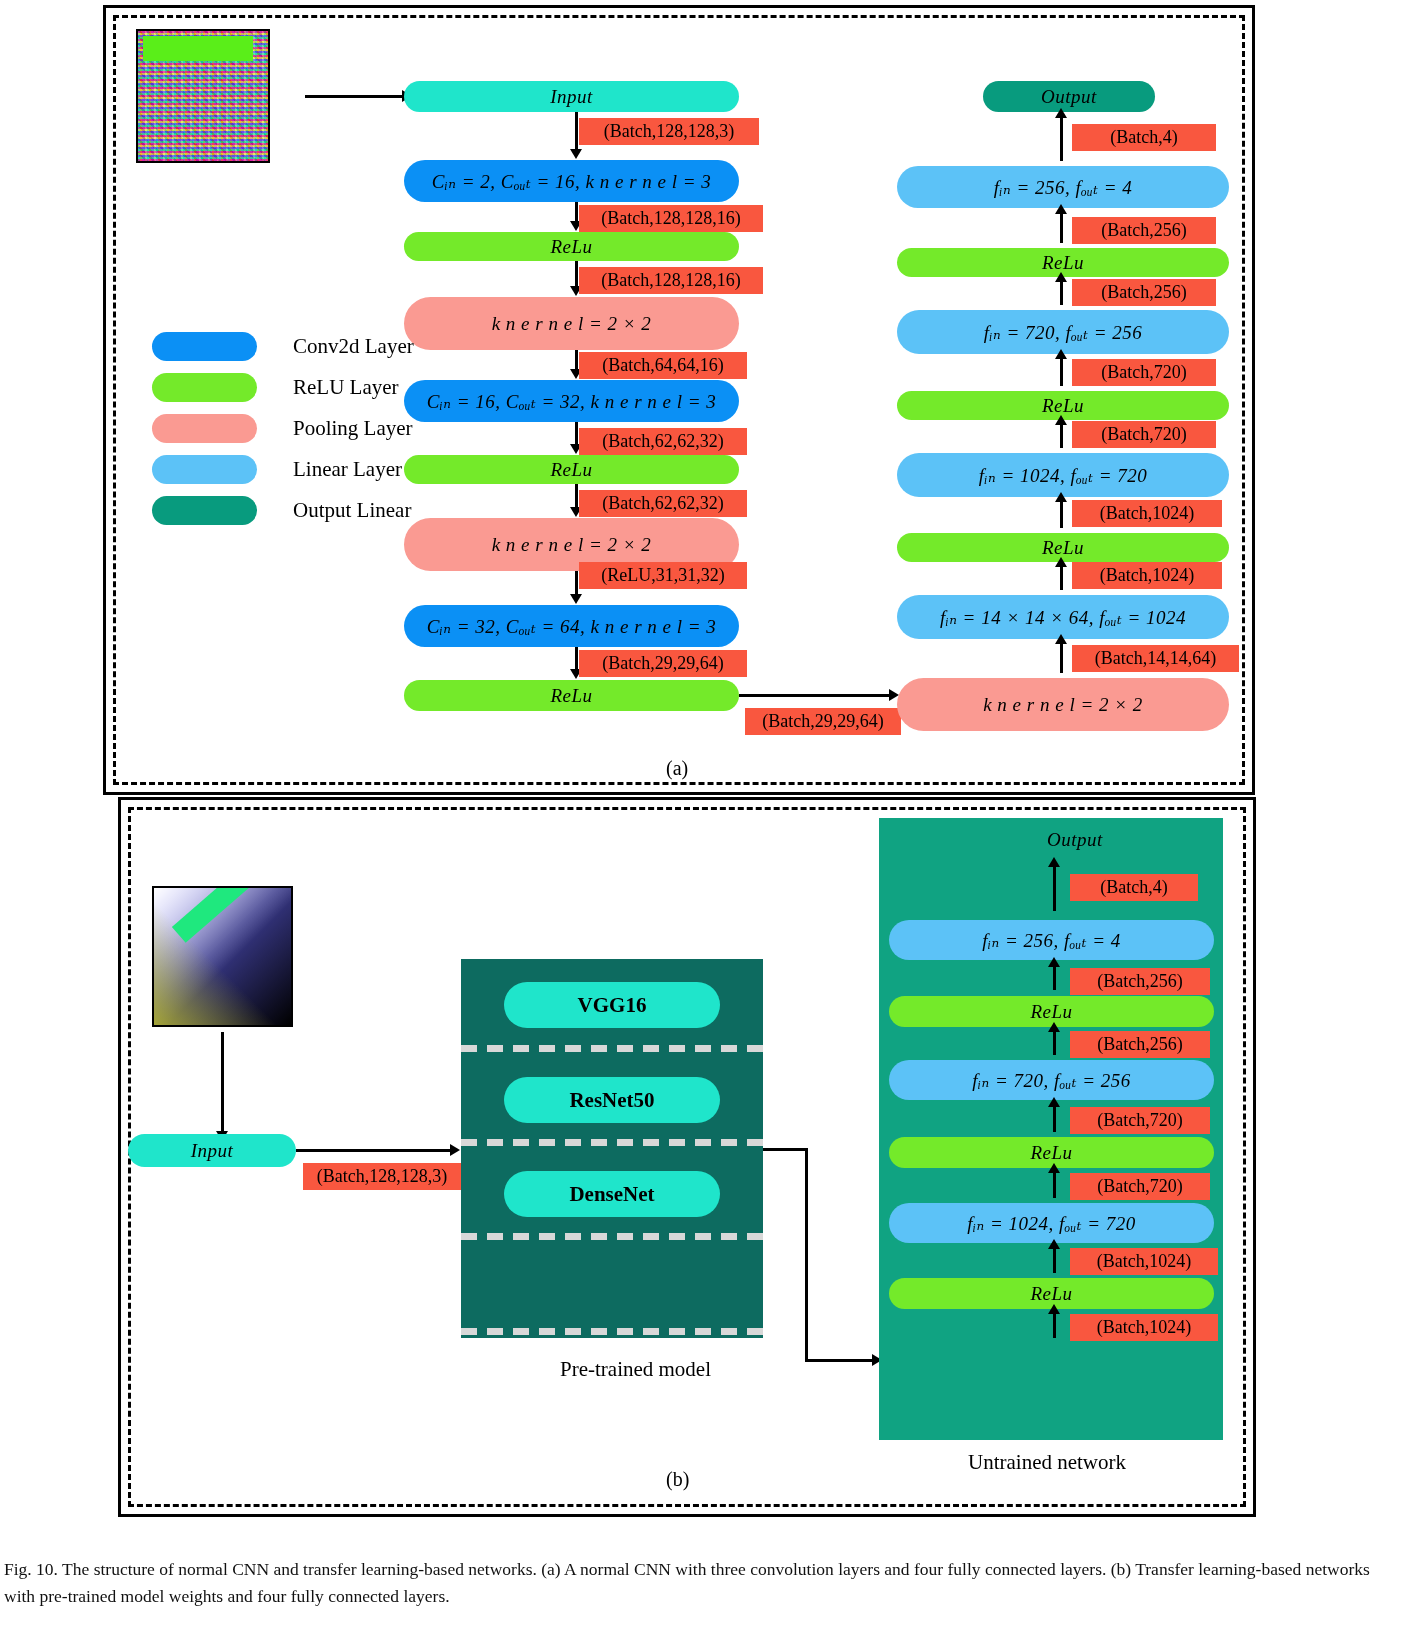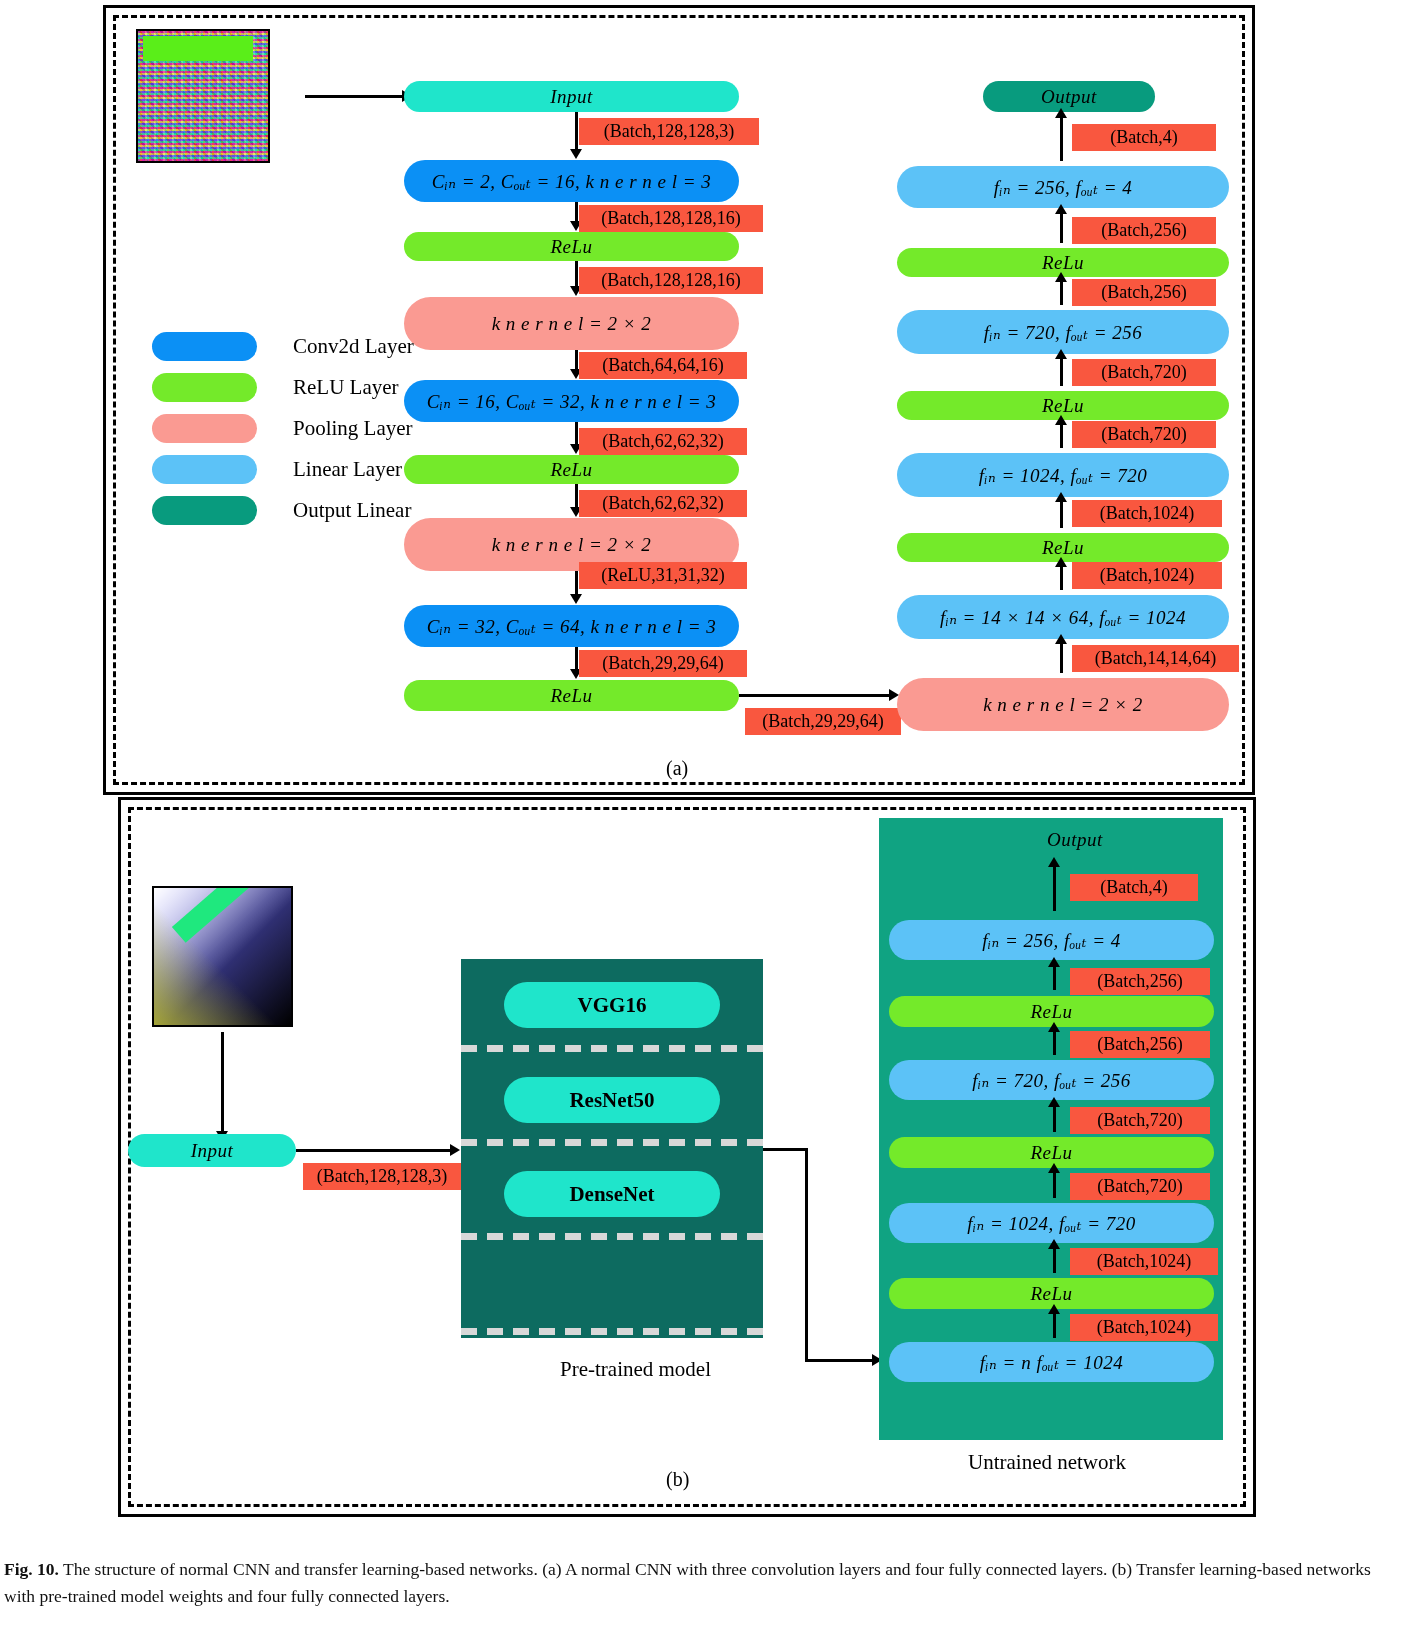--- a/index.html
+++ b/index.html
@@ -223,21 +223,21 @@
   
   #figcaption {
     position: absolute;
     left: 4px; top: 1556px;
     width: 1400px;
     font-size: 17.5px;
     line-height: 1.55;
     color: #111;
     font-family: "Liberation Serif", serif;
   }
-  #figcaption b { font-weight: bold; }
+  #figcaption b { font-weight: normal; }
 </style>
 </head>
 <body>
 
 <div id="page">
 
   <div id="panel-a-frame" class="panel-frame"></div>
 
   <div id="noise-thumb">
     <div class="noise"></div>
@@ -457,23 +457,20 @@
     </div>
   <div class="pill relu" style="left:889px; top:1137px; width:325px; height:31px;">
       <span>ReLu</span>
     </div>
   <div class="pill linear" style="left:889px; top:1203px; width:325px; height:40px;">
       <span>fᵢₙ = 1024,    fₒᵤₜ = 720</span>
     </div>
   <div class="pill relu" style="left:889px; top:1278px; width:325px; height:31px;">
       <span>ReLu</span>
     </div>
-  <div class="pill linear" style="left:889px; top:1342px; width:325px; height:40px;">
-      <span>fᵢₙ = n    fₒᵤₜ = 1024</span>
-    </div>
 
   <div class="arrow-v up" style="left:1053px; top:866px;  height:45px;"></div>
   <div class="arrow-v up" style="left:1053px; top:966px;  height:24px;"></div>
   <div class="arrow-v up" style="left:1053px; top:1031px; height:24px;"></div>
   <div class="arrow-v up" style="left:1053px; top:1106px; height:26px;"></div>
   <div class="arrow-v up" style="left:1053px; top:1172px; height:26px;"></div>
   <div class="arrow-v up" style="left:1053px; top:1248px; height:25px;"></div>
   <div class="arrow-v up" style="left:1053px; top:1313px; height:25px;"></div>
 
   <div class="tag" style="left:1070px; top:874px;  width:128px;">

